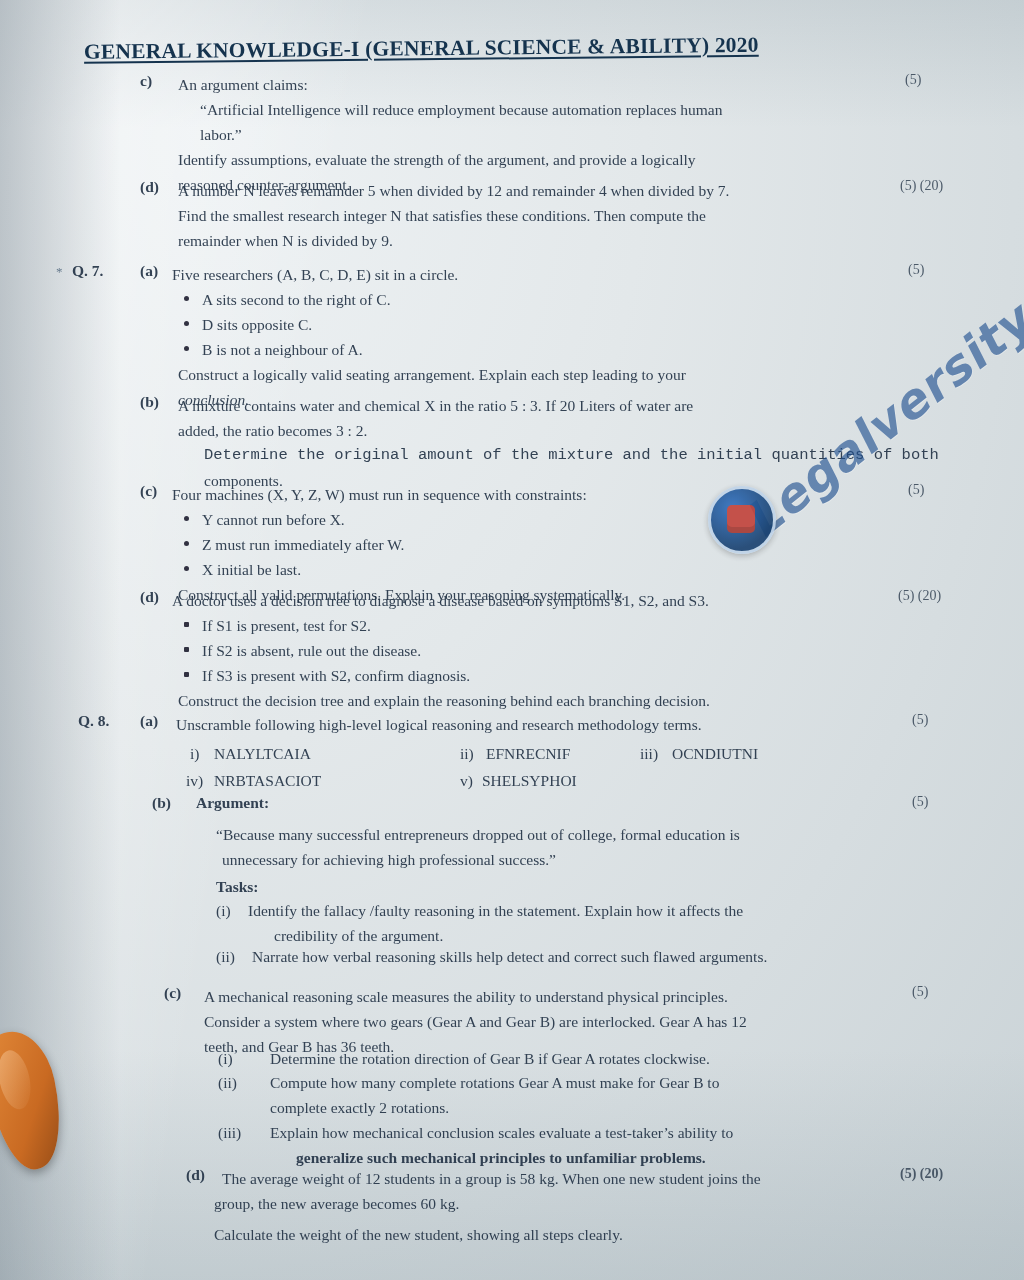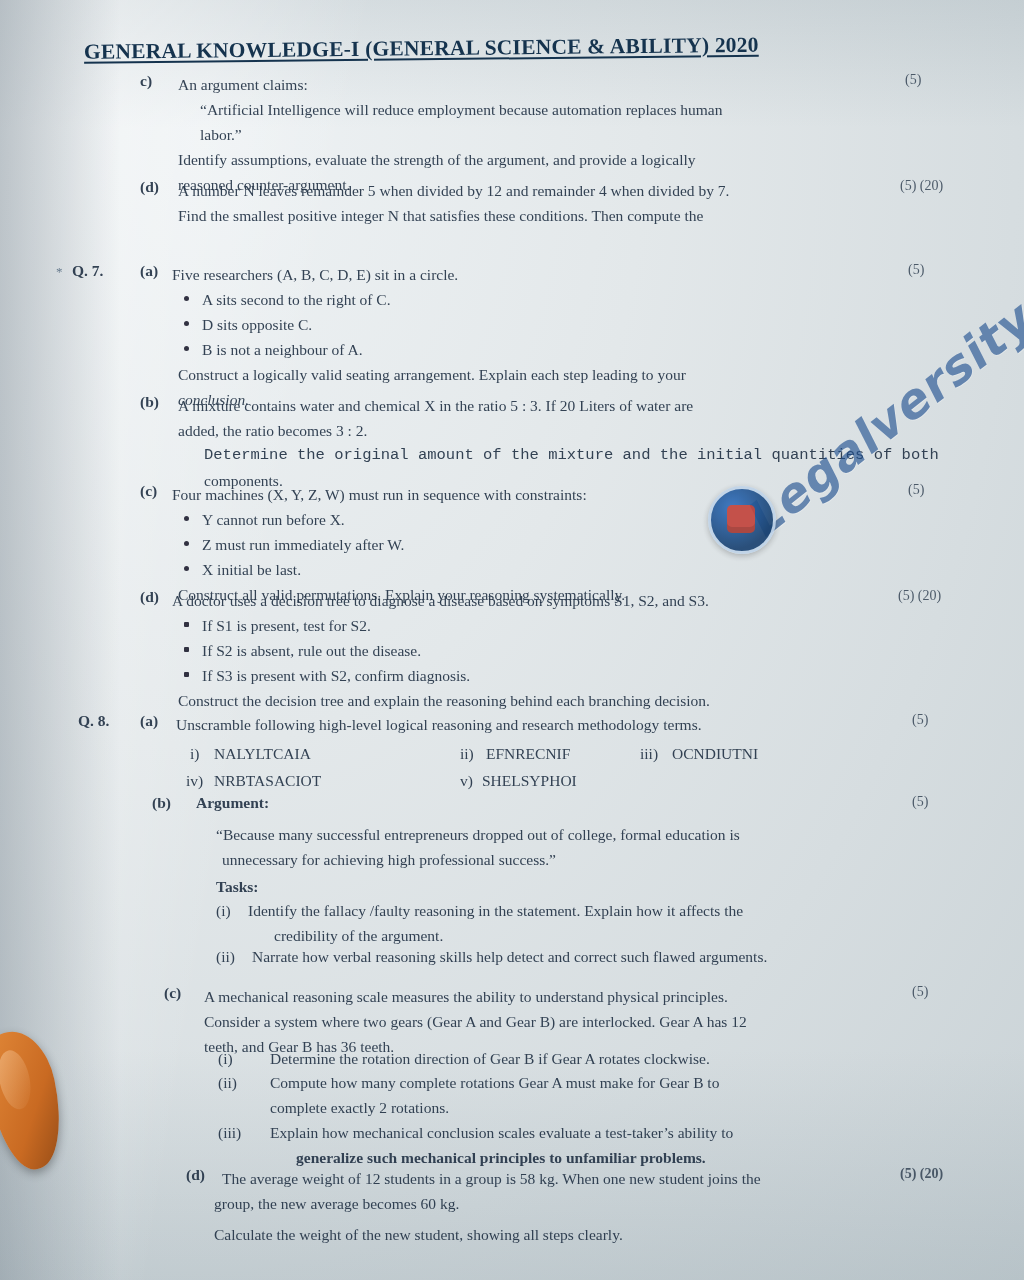--- a/index.html
+++ b/index.html
@@ -130,21 +130,22 @@
     <span class="ln" style="padding-left:22px;">“Artificial Intelligence will reduce employment because automation replaces human</span>
     <span class="ln" style="padding-left:22px;">labor.”</span>
     <span class="ln">Identify assumptions, evaluate the strength of the argument, and provide a logically</span>
     <span class="ln">reasoned counter-argument.</span>
   </div>
 
   <div class="lbl ink" style="left:140px;top:178px;font-size:15.5px;">(d)</div>
   <div class="marks ink2" style="left:900px;top:178px;font-size:14px;">(5) (20)</div>
   <div class="blk ink" style="left:178px;top:178px;width:720px;font-size:15.5px;line-height:25px;">
     <span class="ln">A number N leaves remainder 5 when divided by 12 and remainder 4 when divided by 7.</span>
-    <span class="ln">Find the smallest positive integer N that satisfies these conditions. Then compute the</span>
+    <span class="ln">Find the smallest research integer N that satisfies these conditions. Then compute the</span>
+    <span class="ln">remainder when N is divided by 9.</span>
   </div>
 
   <div class="lbl ink" style="left:72px;top:262px;font-size:15.5px;">Q. 7.</div>
 
   <div class="lbl ink" style="left:140px;top:262px;font-size:15.5px;">(a)</div>
   <div class="marks ink2" style="left:908px;top:262px;font-size:14px;">(5)</div>
   <div class="blk ink" style="left:172px;top:262px;width:720px;font-size:15.5px;line-height:25px;">
     <span class="ln">Five researchers (A, B, C, D, E) sit in a circle.</span>
     <span class="ln bul">A sits second to the right of C.</span>
     <span class="ln bul">D sits opposite C.</span>

